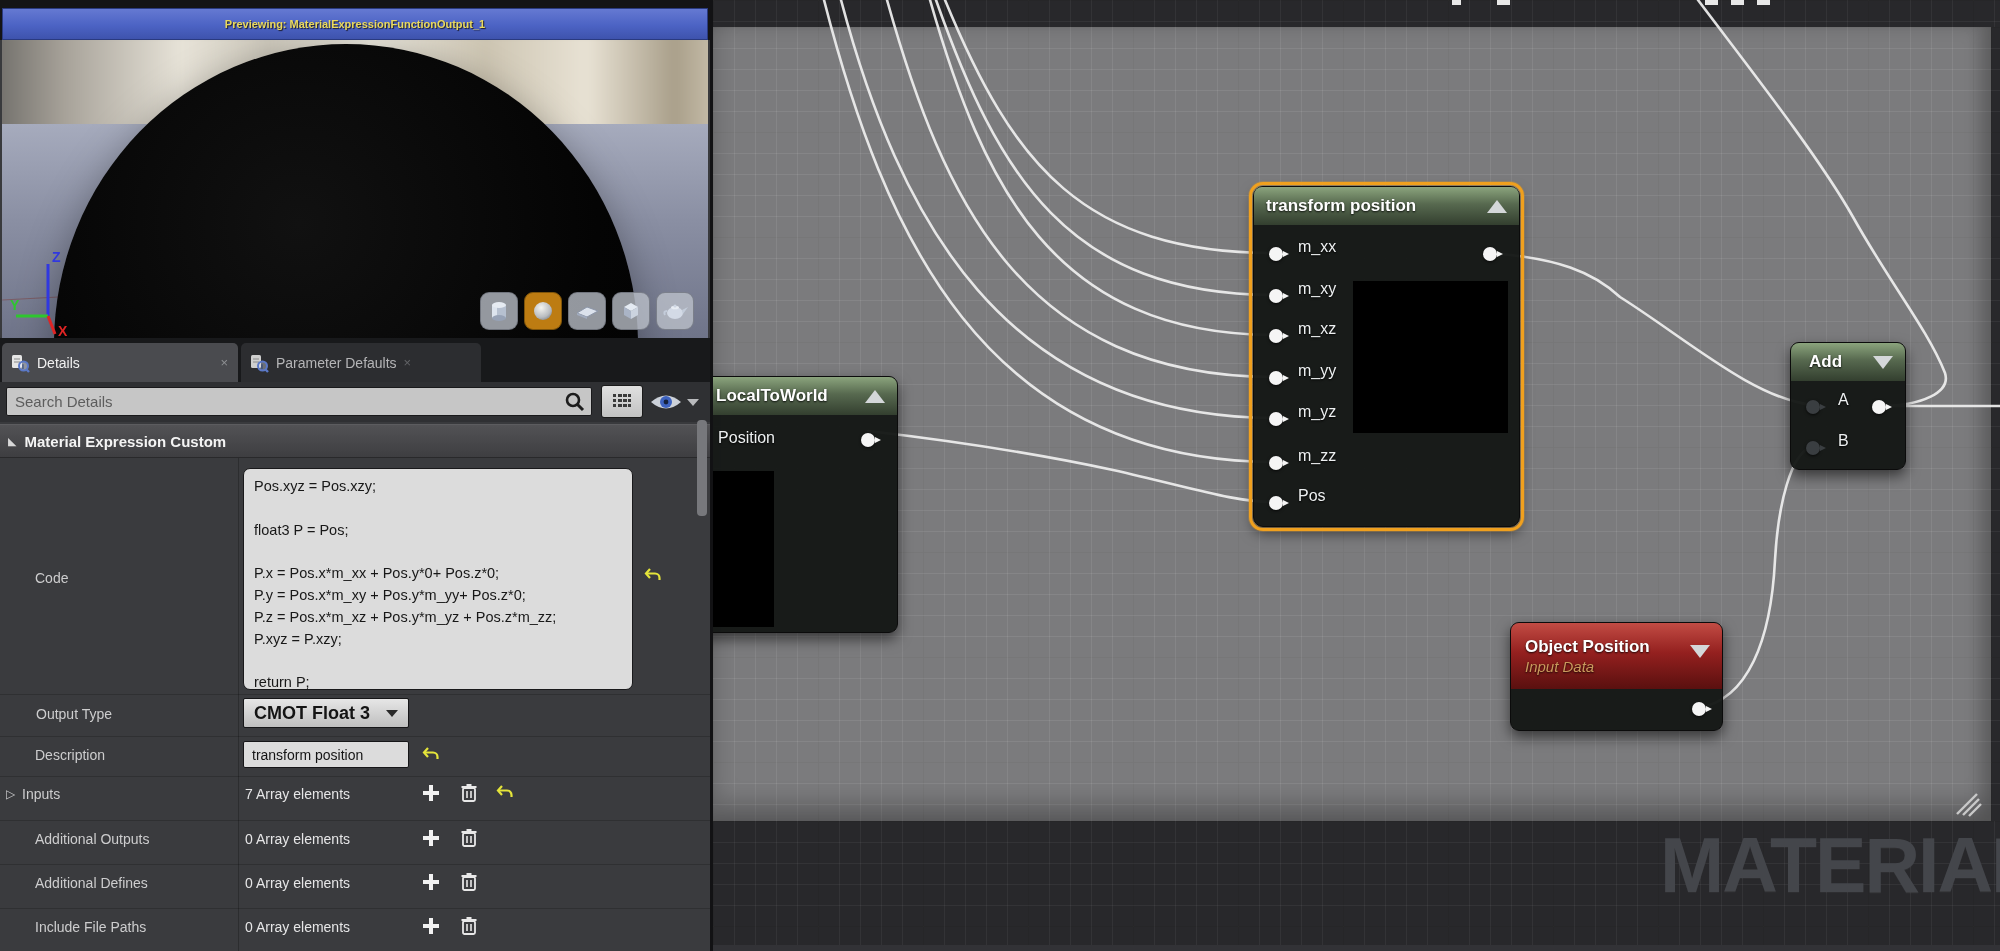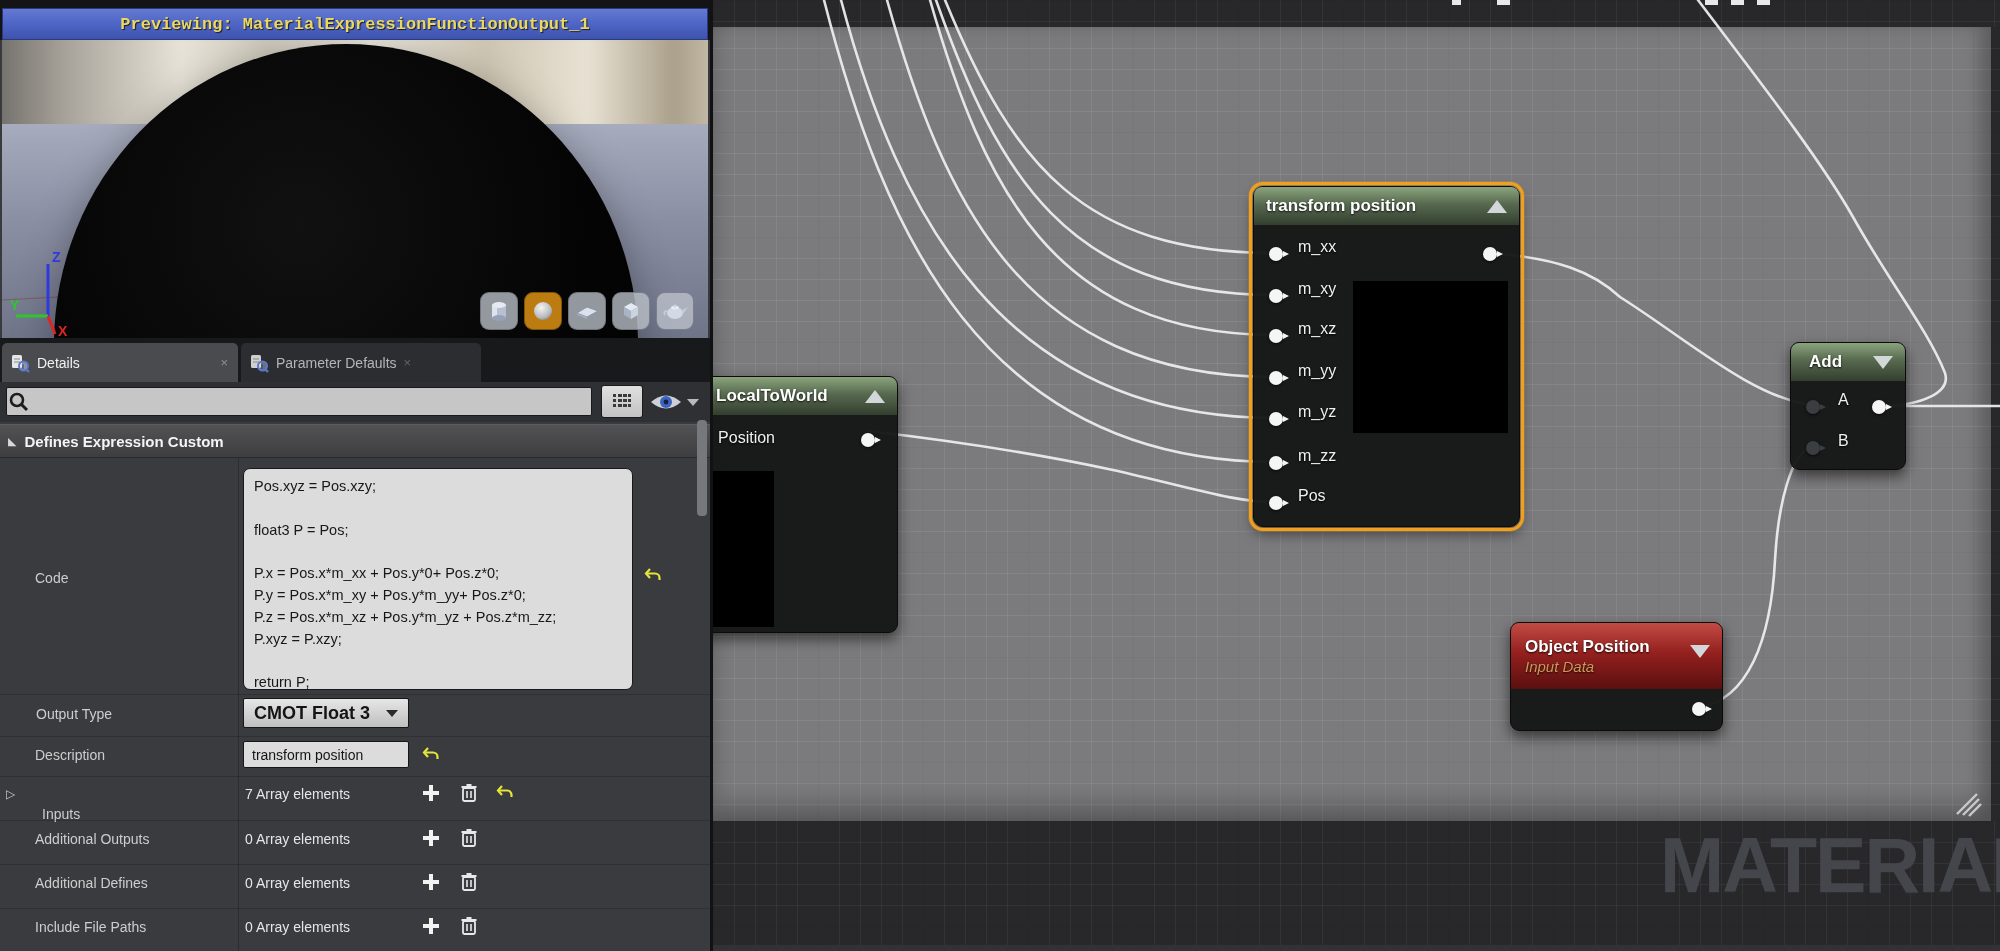--- a/index.html
+++ b/index.html
@@ -9,21 +9,21 @@
 
   
   .left-panel{position:absolute;left:0;top:0;width:713px;height:951px;background:#393a3d;z-index:5;}
   .panel-divider{position:absolute;left:710px;top:0;width:3px;height:951px;background:#121214;z-index:6;}
 
   
   .vp-titlebar{position:absolute;left:0;top:0;width:710px;height:40px;background:#141416;}
   .vp-titlebar-inner{position:absolute;left:2px;top:8px;width:706px;height:32px;
     background:linear-gradient(#6579d2,#4c63c4 55%,#3e53ad);border:1px solid #2a3a80;
     display:flex;align-items:center;justify-content:center;}
-  .vp-title{color:#ead95c;font-size:17px;font-weight:bold;text-shadow:1px 1px 1px #1c1c2c;font-family:Liberation Mono, monospace;}
+  .vp-title{color:#ead95c;font-size:11px;font-weight:bold;text-shadow:1px 1px 1px #1c1c2c;}
 
   
   .viewport{position:absolute;left:2px;top:40px;width:706px;height:298px;overflow:hidden;background:#8a8f9f;}
   .vp-sky{position:absolute;left:-10px;top:-8px;width:726px;height:108px;filter:blur(5px);
     background:linear-gradient(90deg,#6e6c68 0%,#a7a299 10%,#e7e3d8 26%,#cfcabd 38%,#f0ede3 52%,#cdc5b2 68%,#e8e2d4 82%,#a99f8a 94%,#c9c0ac 100%);}
   .vp-floor{position:absolute;left:0;top:84px;width:706px;height:214px;
     background:linear-gradient(#a6abbd,#8a8fa3 45%,#6f7489);}
   .floor-line{position:absolute;background:rgba(125,40,30,.38);}
   .vp-sphere{position:absolute;left:52px;top:4px;width:584px;height:600px;border-radius:50%;
     background:radial-gradient(circle at 42% 30%,#111 0%,#040404 55%,#000 100%);
@@ -237,20 +237,21 @@
           <line x1="16.5" y1="16.5" x2="19" y2="19" stroke="#5b79c8" stroke-width="2.4"></line>
           <text x="12" y="15.5" font-size="7" font-weight="bold" fill="#24407e">i</text>
         </svg>
         <span class="tab-label">Parameter Defaults</span>
         <span class="tab-close" style="opacity:.55;">×</span>
       </div>
     </div>
 
     <div class="toolbar">
       <div class="search-field">
+        <input type="text" placeholder="Search Details" style="">
         <svg width="24" height="24" style="margin-right:4px;flex:none;">
           <circle cx="10" cy="10" r="6" fill="none" stroke="#1d1d1d" stroke-width="2.6"></circle>
           <line x1="14.5" y1="14.5" x2="20" y2="20" stroke="#1d1d1d" stroke-width="3"></line>
         </svg>
       </div>
       <div class="grid-btn">
         <svg width="22" height="22">
           <g fill="#3a3a3a">
             <rect x="2" y="3" width="3" height="3"></rect>
               <rect x="7" y="3" width="4" height="3"></rect>
@@ -272,21 +273,21 @@
           <path d="M2 11 Q17 -2 32 11 Q17 24 2 11Z" fill="#ccd1d9"></path>
           <circle cx="17" cy="11" r="6" fill="#3e63c0"></circle>
           <circle cx="17" cy="11" r="2.4" fill="#15213d"></circle>
         </svg>
         <span class="caret"></span>
       </div>
     </div>
 
     <div class="section-header">
       <span class="section-tri">◣</span>
-      <span class="section-title">Defines Expression Custom</span>
+      <span class="section-title">Material Expression Custom</span>
     </div>
 
     <div class="details-body">
       <div class="col-divider"></div>
 
       <span class="prop-label" style="left:35px;top:112px;">Code</span>
       <pre class="code-box">Pos.xyz = Pos.xzy;
 
 float3 P = Pos;
 
@@ -313,21 +314,21 @@
       <div class="text-field">
         <span>transform position</span>
       </div>
       <svg style="position:absolute;left:422px;top:287px;" width="18" height="18">
         <path d="M6 3 L2 7.5 L6 12" fill="none" stroke="#e4e43a" stroke-width="2.2"></path>
         <path d="M2.5 7.5 H11 a4.5 4.5 0 0 1 4.5 4.5 v2" fill="none" stroke="#e4e43a" stroke-width="2.2"></path>
       </svg>
       <div class="row-sep" style="top:318px;"></div>
 
       <span class="expander" style="left:6px;top:329px;">▷</span>
-      <span class="prop-label" style="left:22px;top:348px;margin-left:20px;">Inputs</span>
+      <span class="prop-label" style="left:22px;top:328px;">Inputs</span>
       <span class="prop-value" style="left:245px;top:328px;">7 Array elements</span>
       <div class="icon-btn" style="left:418px;top:322px;">
         <svg width="18" height="18">
             <rect x="7" y="1" width="4" height="16" fill="#f2f2f2"></rect>
             <rect x="1" y="7" width="16" height="4" fill="#f2f2f2"></rect>
           </svg>
       </div>
       <div class="icon-btn" style="left:456px;top:322px;">
         <svg width="18" height="20">
           <rect x="3" y="5" width="12" height="13" rx="1.5" fill="none" stroke="#e8e8e8" stroke-width="1.8"></rect>

